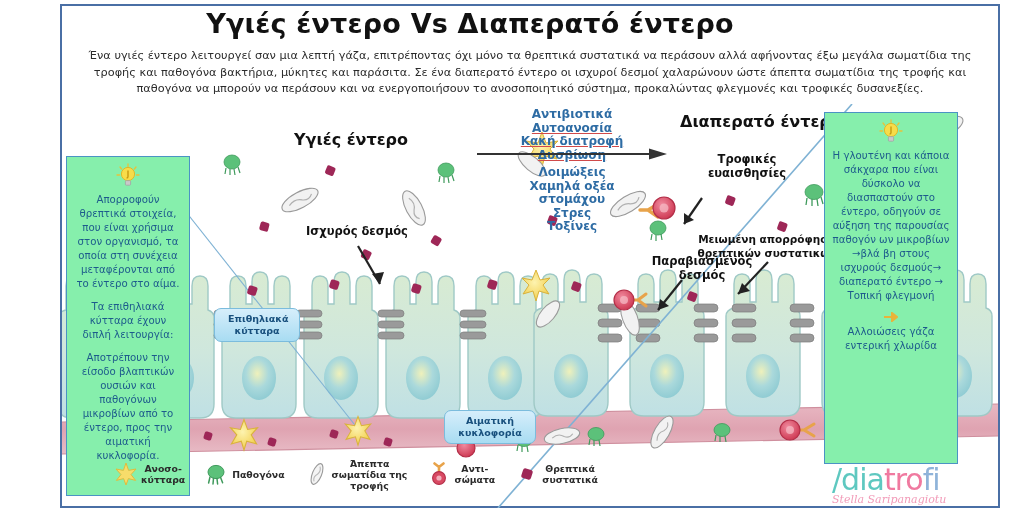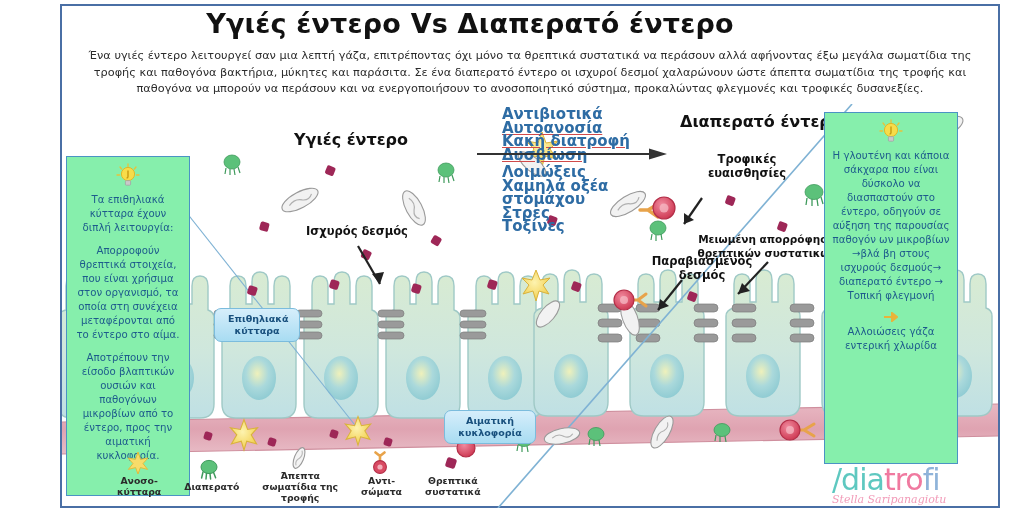--- a/index.html
+++ b/index.html
@@ -26,21 +26,21 @@
   .intro{
     position:absolute;left:80px;top:48px;width:900px;
     text-align:center;font-size:11.3px;line-height:16.5px;color:#2b2b2b;
   }
 
   
   .canvas{position:absolute;left:62px;top:104px;width:936px;height:404px;overflow:hidden;}
 
   
   .causes-top,.causes-bottom{
-    position:absolute;color:#2e6ca4;font-size:15px;
+    position:absolute;text-align:center;color:#2e6ca4;font-size:12px;
     line-height:13.5px;font-weight:600;
   }
   .causes-top{left:440px;top:4px;width:140px;}
   .causes-bottom{left:440px;top:62px;width:140px;}
   .u-line{text-decoration:underline;text-decoration-color:#d04a4a;}
 
   .big-arrow{position:absolute;left:415px;top:44px;width:190px;height:12px;}
 
   
   .hd{position:absolute;font-size:16px;font-weight:bold;color:#111;}
@@ -75,21 +75,21 @@
     padding:4px 13px;box-sizing:border-box;
   }
   .pill-epi{left:152px;top:204px;width:86px;}
   .pill-blood{left:382px;top:306px;width:92px;}
 
   
   .legend{
     position:absolute;left:62px;top:452px;width:936px;height:44px;
     display:flex;align-items:center;padding-left:52px;box-sizing:border-box;
   }
-  .lg-item{display:flex;align-items:center;margin-right:20px;flex-direction:column;}
+  .lg-item{display:flex;align-items:center;margin-right:20px;}
   .lg-ic{width:24px;height:24px;flex:0 0 24px;}
   .lg-tx{font-size:9.3px;line-height:11px;color:#2b2b2b;font-weight:bold;text-align:center;margin-left:3px;}
 
   
   .logo{position:absolute;right:16px;bottom:6px;width:176px;text-align:left;}
   .logo-main{font-size:30px;letter-spacing:-1px;line-height:30px;font-weight:400;}
   .lg-a{color:#5ec8c0;}.lg-b{color:#f07aa0;}.lg-c{color:#8fb3d9;margin-top:8px;}
   .logo-sig{font-size:11px;color:#f29bb8;font-style:italic;font-family:"DejaVu Serif",serif;margin-top:-2px;}
 </style>
 </head>
@@ -452,22 +452,22 @@
           <line x1="13" y1="1" x2="13" y2="3.5"></line>
             <line x1="5" y1="4" x2="6.6" y2="6"></line>
           <line x1="21" y1="4" x2="19.4" y2="6"></line>
             <line x1="2" y1="12" x2="4.5" y2="12"></line>
           <line x1="24" y1="12" x2="21.5" y2="12"></line>
         </g>
         <circle cx="13" cy="11" r="6.6" fill="#f7dc4a" stroke="#e0b828" stroke-width="1"></circle>
         <path d="M13,7.5 L13,13.5 Q13,15 11.6,15" stroke="#c79a12" stroke-width="1.4" fill="none"></path>
         <rect x="10.4" y="17.6" width="5.2" height="4.6" rx="1" fill="#c9c9c9" stroke="#9f9f9f" stroke-width=".7"></rect>
       </svg>
+      <p class="ib-p">Απορροφούν θρεπτικά στοιχεία, που είναι χρήσιμα στον οργανισμό, τα οποία στη συνέχεια μεταφέρονται από το έντερο στο αίμα.</p>
       <p class="ib-p">Τα επιθηλιακά κύτταρα έχουν διπλή λειτουργία:</p>
-      <p class="ib-p">Απορροφούν θρεπτικά στοιχεία, που είναι χρήσιμα στον οργανισμό, τα οποία στη συνέχεια μεταφέρονται από το έντερο στο αίμα.</p>
       <p class="ib-p">Αποτρέπουν την είσοδο βλαπτικών ουσιών και παθογόνων μικροβίων από το έντερο, προς την αιματική κυκλοφορία.</p>
     </div>
 
     <div class="infobox ib-right">
       <svg class="bulb" viewBox="0 0 26 26">
         <g stroke="#e8c23a" stroke-width="1.3" stroke-linecap="round">
           <line x1="13" y1="1" x2="13" y2="3.5"></line>
             <line x1="5" y1="4" x2="6.6" y2="6"></line>
           <line x1="21" y1="4" x2="19.4" y2="6"></line>
             <line x1="2" y1="12" x2="4.5" y2="12"></line>
@@ -491,21 +491,21 @@
         <path d="M12,1 L14.6,8.4 L22,7 L17,12.6 L21.6,18.4 L14.4,16.6 L12,23 L9.6,16.6 L2.4,18.4 L7,12.6 L2,7 L9.4,8.4 Z" fill="#f7dc6a" stroke="#e0bc3c" stroke-width="1"></path>
       </svg>
       <div class="lg-tx">Ανοσο-<br>κύτταρα</div>
     </div>
 
     <div class="lg-item">
       <svg class="lg-ic" viewBox="0 0 24 24">
         <ellipse cx="11" cy="10" rx="8" ry="6.6" fill="#5cc17a" stroke="#3f9a5c" stroke-width="1"></ellipse>
         <path d="M5,15 L3.6,21 M8.5,16.4 L8,22 M12,16.6 L12.6,22 M15.6,15.4 L17.6,20.8" stroke="#3f9a5c" stroke-width="1.5" fill="none" stroke-linecap="round"></path>
       </svg>
-      <div class="lg-tx">Διαπερατό</div>
+      <div class="lg-tx">Παθογόνα</div>
     </div>
 
     <div class="lg-item">
       <svg class="lg-ic" viewBox="0 0 24 24">
         <g transform="rotate(-68 12 12)">
           <ellipse cx="12" cy="12" rx="11" ry="4.6" fill="#f4f4f4" stroke="#9a9a9a" stroke-width="1.1"></ellipse>
           <path d="M4,12 Q8,9 12,12.5 Q16,15 20,12" stroke="#b8b8b8" stroke-width="1.1" fill="none"></path>
         </g>
       </svg>
       <div class="lg-tx">Άπεπτα<br>σωματίδια της<br>τροφής</div>

